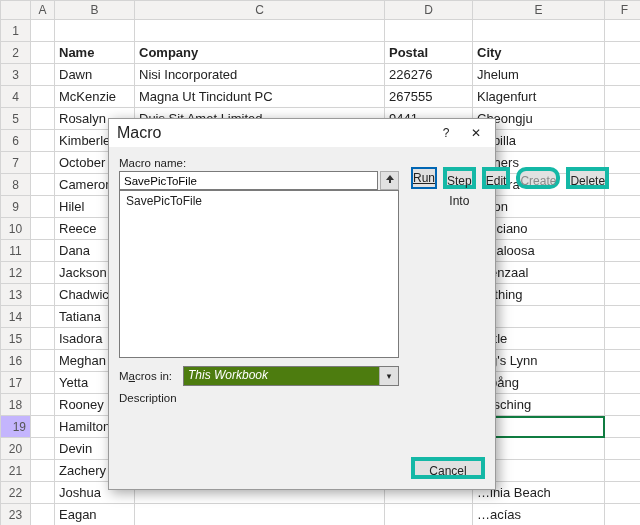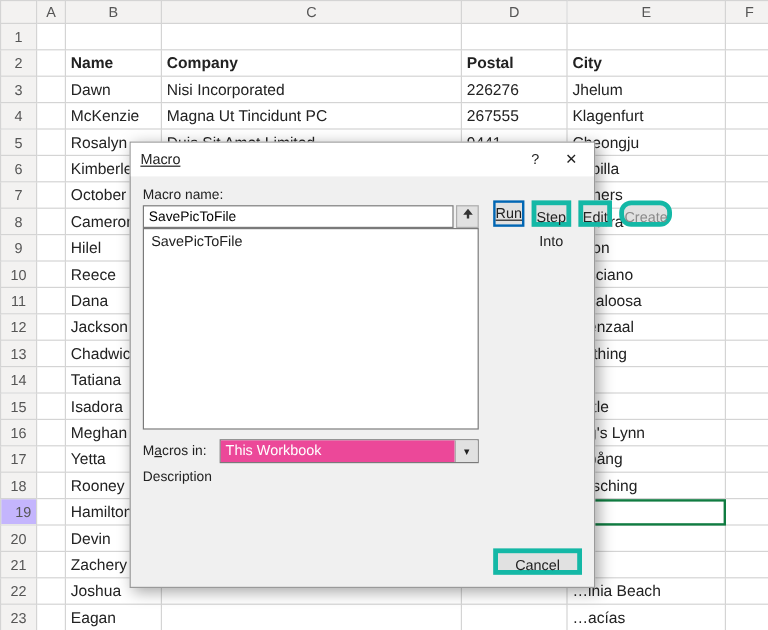--- a/index.html
+++ b/index.html
@@ -69,21 +69,21 @@
     box-shadow: 3px 3px 12px rgba(0,0,0,0.35);
     font-size: 11.5px;
   }
   .dlg-title {
     display: flex;
     align-items: center;
     height: 24px;
     padding: 2px 4px 2px 8px;
     background: #fff;
   }
-  .dlg-title .title-text { flex: 1; font-size: 12px; text-decoration: underline; }
+  .dlg-title .title-text { flex: 1; font-size: 16px; }
   .dlg-title .title-btn {
     width: 30px;
     height: 22px;
     text-align: center;
     line-height: 22px;
     font-size: 12px;
   }
   .dlg-body {
     padding: 8px 10px 10px 10px;
     position: relative;
@@ -173,24 +173,25 @@
     width: 216px;
     height: 20px;
     border: 1px solid #7a7a7a;
     background: #fff;
     display: flex;
     align-items: stretch;
     box-sizing: border-box;
   }
   .combo .combo-val {
     flex: 1;
-    background: #ec4899;
+    background: #4d7c0f;
     color: #fff;
     padding: 1px 4px;
     font-size: 12px;
+    font-style: italic;
   }
   .combo .combo-arrow {
     width: 18px;
     border-left: 1px solid #adadad;
     background: #e1e1e1;
     text-align: center;
     line-height: 18px;
     font-size: 9px;
   }
   .underline-accesskey { text-decoration: underline; }
@@ -464,19 +465,20 @@
       </div>
     </div>
 
     <span class="lbl" style="margin-top:6px">Description</span>
 
     <div class="right-buttons">
       <div class="btn default"><span class="underline-accesskey">Run</span></div>
       <div class="btn"><span>Step Into</span></div>
       <div class="btn"><span>Edit</span></div>
       <div class="btn disabled"><span>Create</span></div>
+      <div class="btn"><span>Delete</span></div>
     </div>
 
     <div class="cancel-wrap">
       <div class="btn">Cancel</div>
     </div>
   </div>
 </div>
 
 </body></html>

